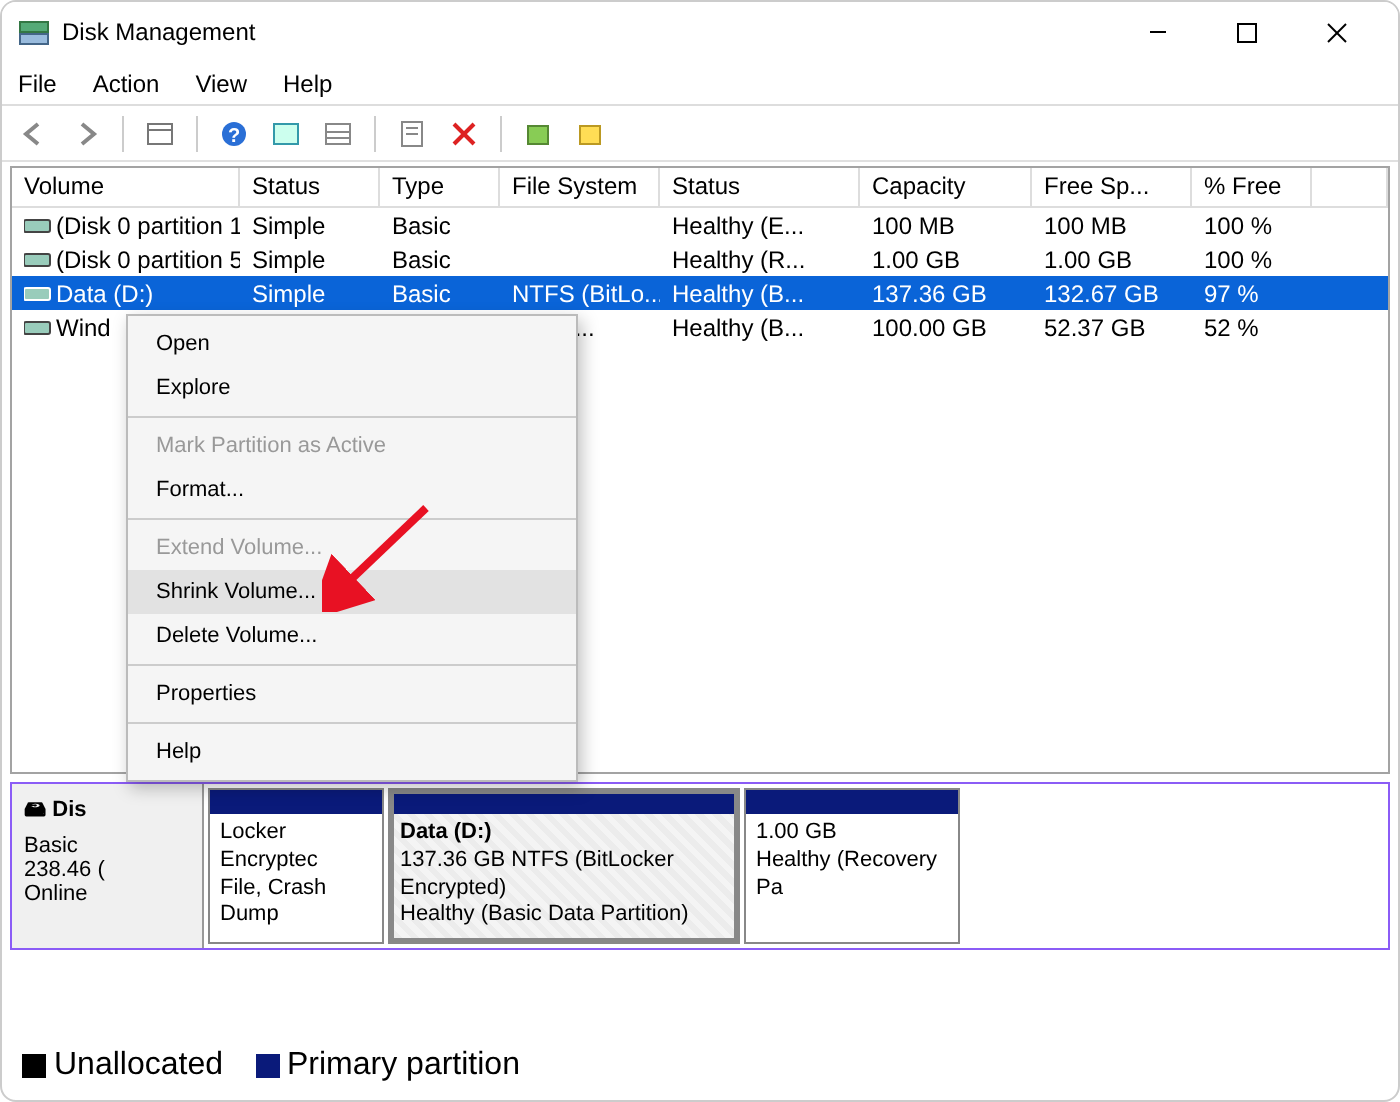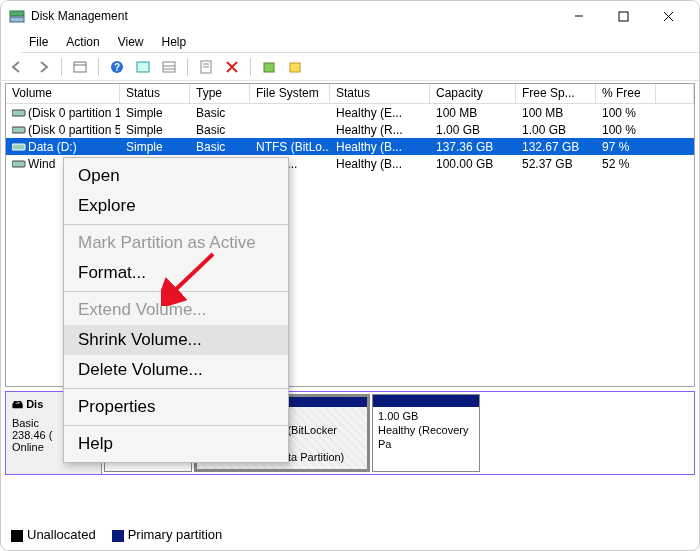--- a/index.html
+++ b/index.html
@@ -35,21 +35,20 @@
     font-family: "Segoe UI Symbol", sans-serif;
     font-size: 12px;
   }
   .menubar {
     height: 22px;
     display: flex;
     align-items: center;
     padding: 0 6px;
     gap: 14px;
     border-bottom: 1px solid #ddd;
-    margin-left: 20px;
   }
   .menubar span { padding: 2px 2px; }
   .toolbar {
     height: 28px;
     display: flex;
     align-items: center;
     padding: 0 6px;
     gap: 6px;
     border-bottom: 1px solid #e0e0e0;
   }
@@ -135,40 +134,40 @@
   .part.active .body { background: transparent; }
   .part .name { font-weight: bold; }
 
   .legend {
     position: absolute;
     bottom: 8px;
     left: 10px;
     display: flex;
     gap: 16px;
     align-items: flex-end;
-    font-size: 13px;
+    font-size: 16px;
   }
   .swatch { width:12px; height:12px; display:inline-block; margin-right:4px; vertical-align:middle;}
   .sw-black { background:#000; }
   .sw-blue { background:#0a1a7a; }
 
   .context-menu {
     position: absolute;
     left: 62px;
     top: 156px;
     width: 226px;
     background: #f5f5f5;
     border: 1px solid #bbb;
     box-shadow: 2px 3px 8px rgba(0,0,0,0.25);
     padding: 3px 0;
     z-index: 50;
   }
   .cm-item {
     padding: 5px 14px;
-    font-size: 17px;
+    font-size: 11px;
   }
   .cm-item.hover { background:#e2e2e2; }
   .cm-item.disabled { color:#999; }
   .cm-sep { height:1px; background:#ccc; margin:3px 0; }
 
   .arrow {
     position: absolute;
     left: 160px;
     top: 245px;
     z-index: 60;

